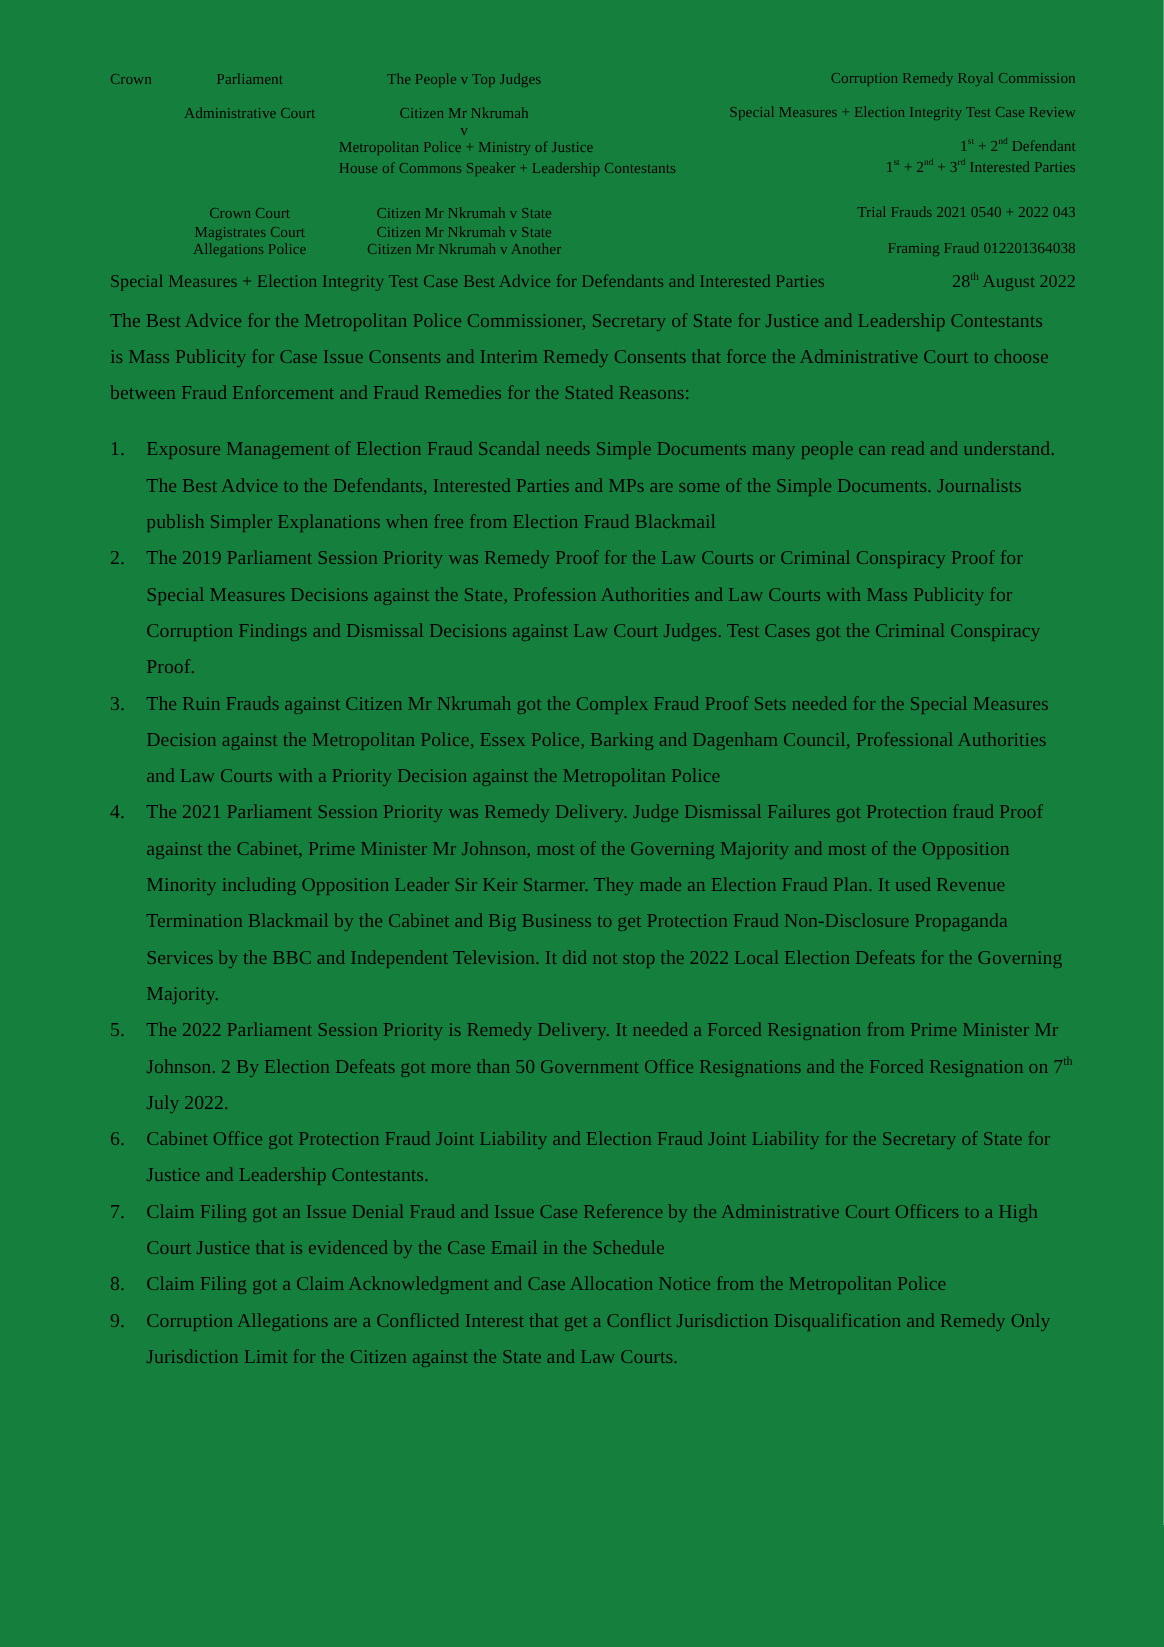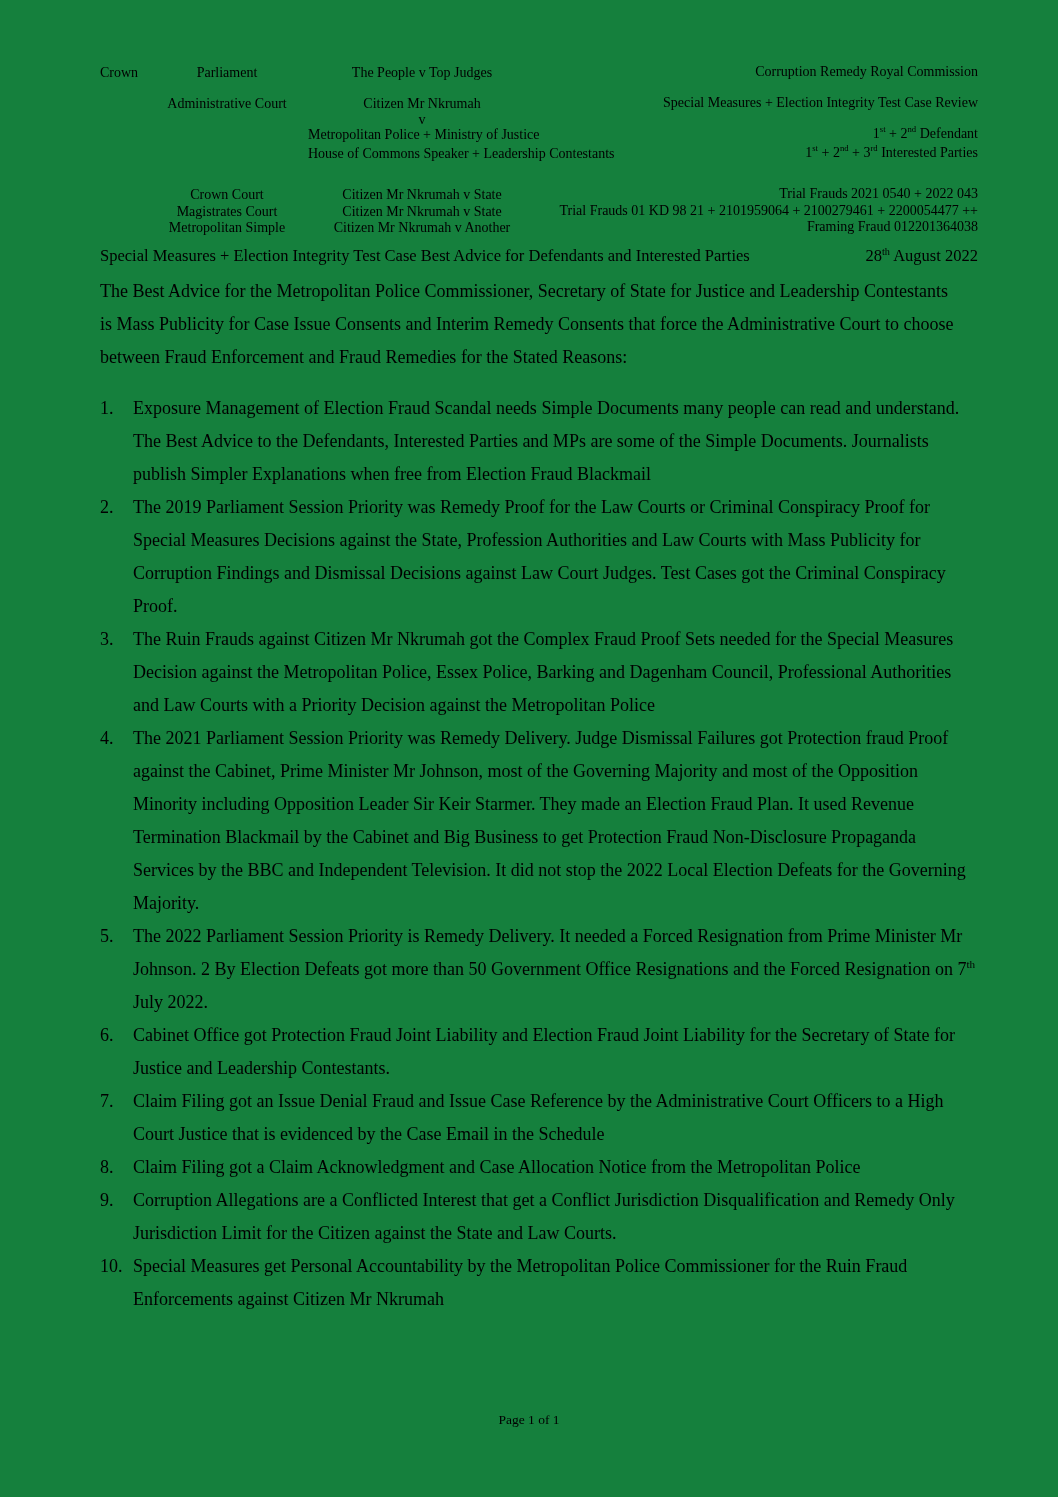--- a/index.html
+++ b/index.html
@@ -91,23 +91,22 @@
 
   <div class="h" style="left:308px; top:146px;">House of Commons Speaker + Leadership Contestants</div>
   <div class="h rgt" style="top:145px;margin-left:12px;"><span>1</span><sup class="sp">st</sup><span> + 2</span><sup class="sp">nd</sup><span> + 3</span><sup class="sp">rd</sup><span> Interested Parties</span></div>
 
   <div class="h ctr" style="left:227px; top:187px;">Crown Court</div>
   <div class="h ctr" style="left:422px; top:187px;">Citizen Mr Nkrumah v State</div>
   <div class="h rgt" style="top:186px;text-align:center;">Trial Frauds 2021 0540 + 2022 043</div>
 
   <div class="h ctr" style="left:227px; top:204px;">Magistrates Court</div>
   <div class="h ctr" style="left:422px; top:204px;">Citizen Mr Nkrumah v State</div>
-  <div class="h rgt" style="top:203px;">Trial Frauds 01 KD 98 21 + 2101959064 +  2100279461 + 2200054477 ++</div>
 
-  <div class="h ctr" style="left:227px; top:220px;">Metropolitan Simple</div>
+  <div class="h ctr" style="left:227px; top:220px;">Allegations Police</div>
   <div class="h ctr" style="left:422px; top:220px;">Citizen Mr Nkrumah v Another</div>
   <div class="h rgt" style="top:219px;">Framing Fraud 012201364038</div>
 
   <div class="title-row">
     <span>Special Measures + Election Integrity Test Case Best Advice for Defendants and Interested Parties</span>
     <span><span>28</span><sup class="sp">th</sup><span> August 2022</span></span>
   </div>
 
   <div class="intro">The Best Advice for the Metropolitan Police Commissioner, Secretary of State for Justice and Leadership Contestants is Mass Publicity for Case Issue Consents and Interim Remedy Consents that force the Administrative Court to choose between Fraud Enforcement and Fraud Remedies for the Stated Reasons:</div>
 
@@ -141,21 +140,16 @@
       <span class="txt">Claim Filing got an Issue Denial Fraud and Issue Case Reference by the Administrative Court Officers to a High Court Justice that is evidenced by the Case Email in the Schedule</span>
     </div>
     <div class="li">
       <span class="num">8.</span>
       <span class="txt">Claim Filing got a Claim Acknowledgment and Case Allocation Notice from the Metropolitan Police</span>
     </div>
     <div class="li">
       <span class="num">9.</span>
       <span class="txt">Corruption Allegations are a Conflicted Interest that get a Conflict Jurisdiction Disqualification and Remedy Only Jurisdiction Limit for the Citizen against the State and Law Courts.</span>
     </div>
-    <div class="li">
-      <span class="num">10.</span>
-      <span class="txt">Special Measures get Personal Accountability by the Metropolitan Police Commissioner for the Ruin Fraud Enforcements against Citizen Mr Nkrumah</span>
-    </div>
   </div>
 
-  <div class="footer">Page 1 of 1</div>
 
 </div>
 
 </body></html>

